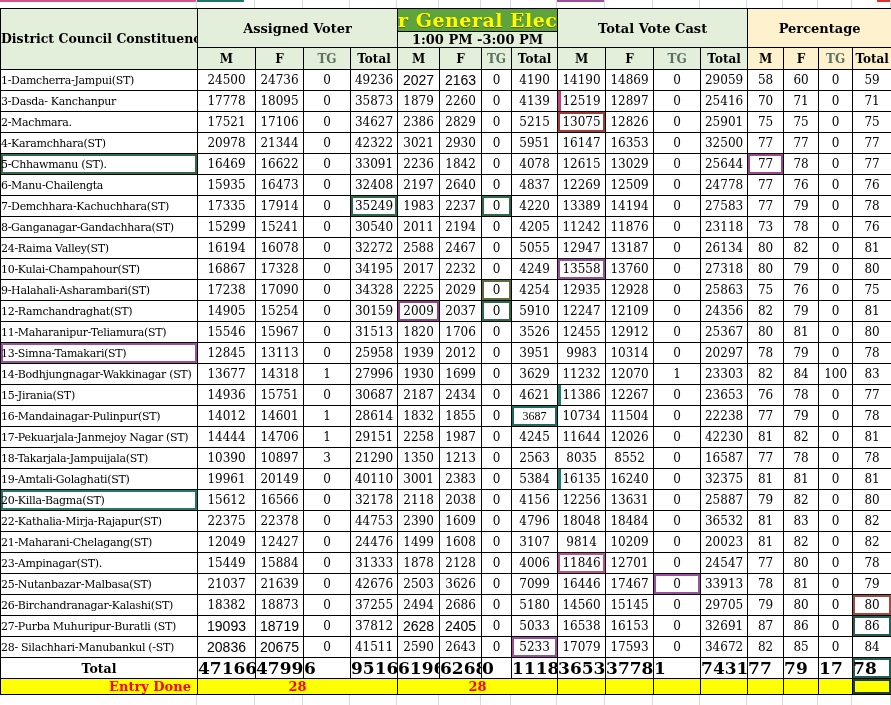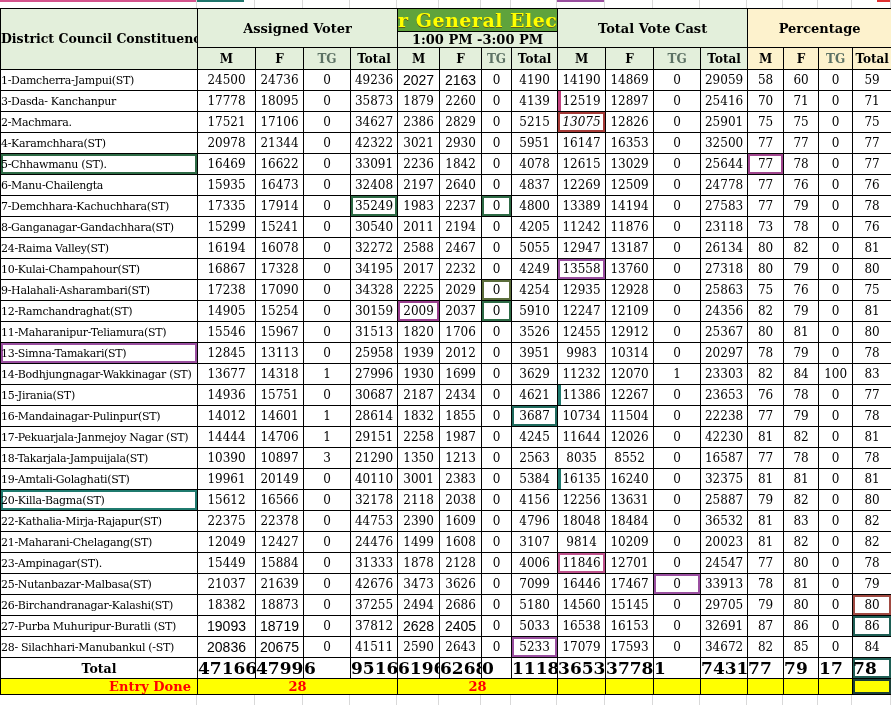--- a/index.html
+++ b/index.html
@@ -159,21 +159,21 @@
         <tr>
           <td class="name">2-Machmara.</td>
           <td>17521</td>
           <td>17106</td>
           <td>0</td>
           <td>34627</td>
           <td>2386</td>
           <td>2829</td>
           <td>0</td>
           <td>5215</td>
-          <td style="box-shadow: rgb(165, 59, 56) 0px 0px 0px 2px inset; font-style: italic;">13075</td>
+          <td style="box-shadow: rgb(165, 59, 56) 0px 0px 0px 2px inset;">13075</td>
           <td>12826</td>
           <td>0</td>
           <td>25901</td>
           <td>75</td>
           <td>75</td>
           <td>0</td>
           <td>75</td>
         </tr>
         <tr>
           <td class="name">4-Karamchhara(ST)</td>
@@ -234,21 +234,21 @@
         </tr>
         <tr>
           <td class="name">7-Demchhara-Kachuchhara(ST)</td>
           <td>17335</td>
           <td>17914</td>
           <td>0</td>
           <td style="box-shadow: rgb(46, 107, 70) 0px 0px 0px 2px inset;">35249</td>
           <td>1983</td>
           <td>2237</td>
           <td style="box-shadow: rgb(46, 107, 70) 0px 0px 0px 2px inset;">0</td>
-          <td>4800</td>
+          <td>4220</td>
           <td>13389</td>
           <td>14194</td>
           <td>0</td>
           <td>27583</td>
           <td>77</td>
           <td>79</td>
           <td>0</td>
           <td>78</td>
         </tr>
         <tr>
@@ -424,21 +424,21 @@
         </tr>
         <tr>
           <td class="name">16-Mandainagar-Pulinpur(ST)</td>
           <td>14012</td>
           <td>14601</td>
           <td>1</td>
           <td>28614</td>
           <td>1832</td>
           <td>1855</td>
           <td>0</td>
-          <td style="box-shadow: rgb(31, 107, 94) 0px 0px 0px 2px inset;">3687</td>
+          <td style="box-shadow: rgb(31, 107, 94) 0px 0px 0px 2px inset; font-family: Liberation Serif, serif;">3687</td>
           <td>10734</td>
           <td>11504</td>
           <td>0</td>
           <td>22238</td>
           <td>77</td>
           <td>79</td>
           <td>0</td>
           <td>78</td>
         </tr>
         <tr>
@@ -573,21 +573,21 @@
           <td>80</td>
           <td>0</td>
           <td>78</td>
         </tr>
         <tr>
           <td class="name">25-Nutanbazar-Malbasa(ST)</td>
           <td>21037</td>
           <td>21639</td>
           <td>0</td>
           <td>42676</td>
-          <td>3473</td>
+          <td>2503</td>
           <td>3626</td>
           <td>0</td>
           <td>7099</td>
           <td>16446</td>
           <td>17467</td>
           <td style="box-shadow: rgb(154, 79, 160) 0px 0px 0px 2px inset;">0</td>
           <td>33913</td>
           <td>78</td>
           <td>81</td>
           <td>0</td>

